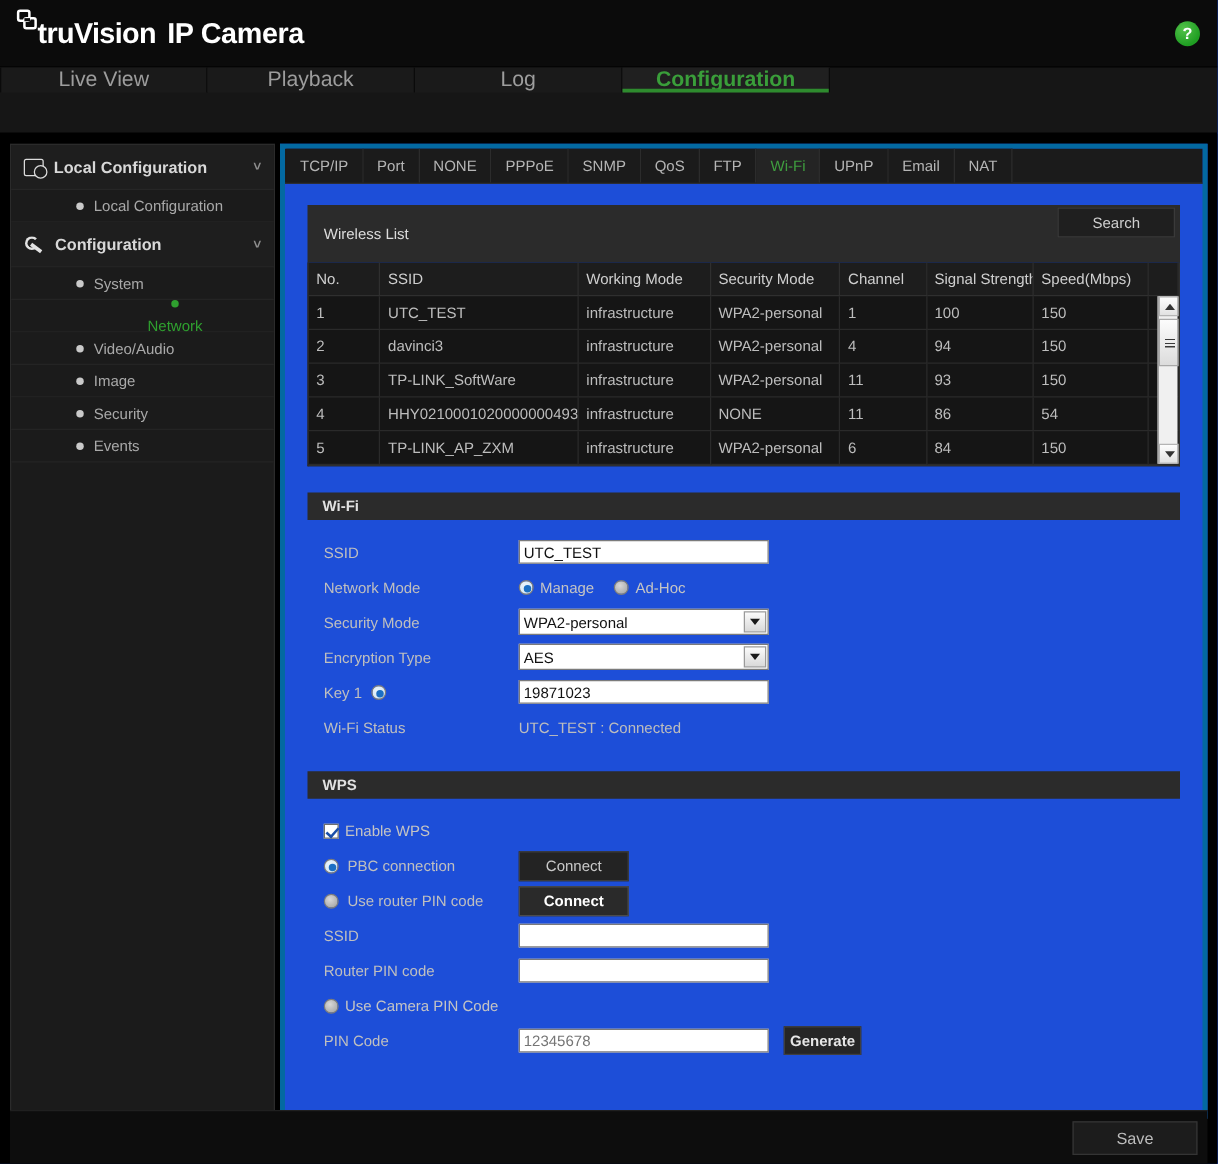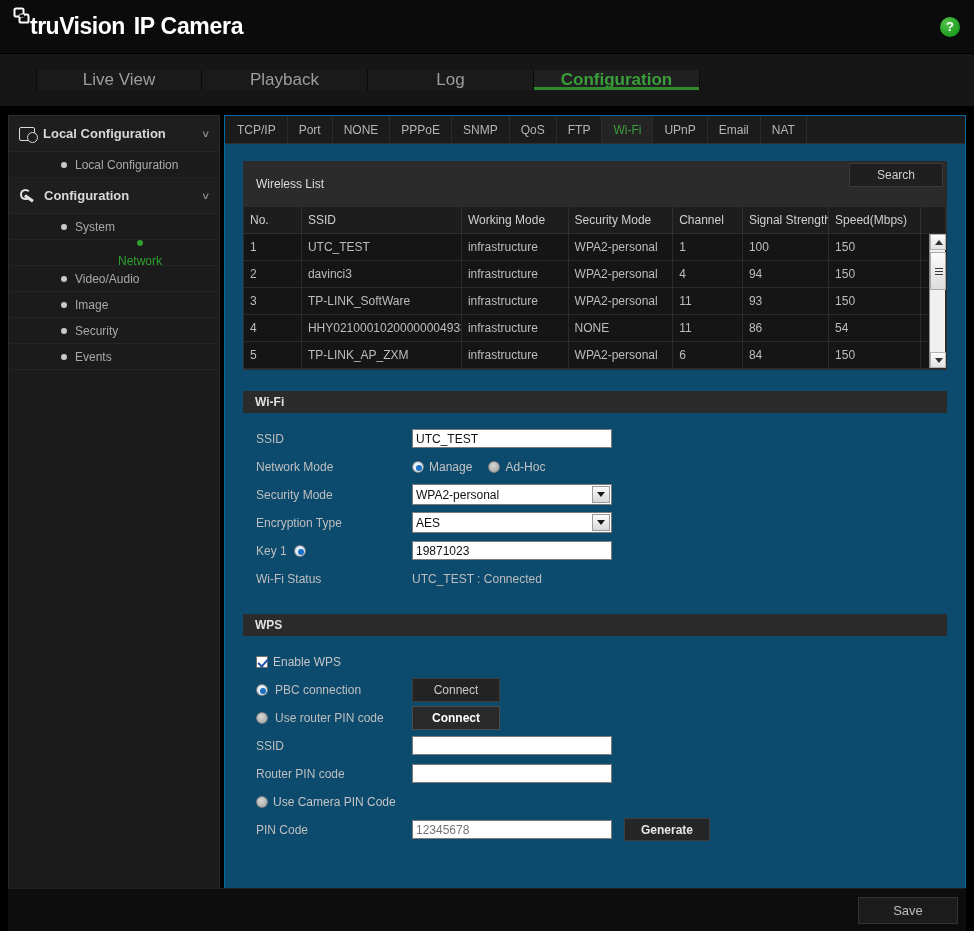--- a/index.html
+++ b/index.html
@@ -61,23 +61,22 @@
     line-height: 20px;
     cursor: pointer;
   }
 
   
   .navbar {
     height: 53px;
     background: #161616;
     border-top: 1px solid #000;
     display: flex;
-    align-items: center;
-    position: relative;
-    padding-left: 36px;
+    align-items: flex-start;
+    position: relative;
   }
   .nav-tab {
     width: 166px;
     display: flex;
     align-items: center;
     justify-content: center;
     font-size: 17px;
     color: #9d9d9d;
     border-right: 1px solid #0a0a0a;
     cursor: pointer;
@@ -244,22 +243,22 @@
     border-radius: 50%;
     background: #c9c9c9;
     flex: none;
   }
   .side-sub.selected { color: #2fa02f; flex-direction: column; }
   .side-sub.selected .bullet { background: #2fa02f; }
 
   
   .content {
     flex: 1;
-    background: #0c4a6e;
-    border: 1px solid #0369a1;
+    background: #1d4ed8;
+    border: 4px solid #0369a1;
     height: 780px;
     position: relative;
   }
   .subtabs {
     display: flex;
     height: 28px;
     border-bottom: 1px solid #303030;
     background: #1b1b1b;
     align-items: stretch;
     padding-left: 1px;
@@ -519,21 +518,21 @@
     cursor: pointer;
     font-family: "Liberation Sans", sans-serif;
   }
   .btn-dark.hover {
     background: #2a2a2a;
     color: #ffffff;
     font-weight: bold;
     border-color: #4c4c4c;
   }
   .btn-gen {
-    width: 86px; height: 23px;
+    width: 62px; height: 23px;
     background: #262626;
     border: 1px solid #3f3f3f;
     color: #e6e6e6;
     font-size: 12px;
     font-weight: bold;
     cursor: pointer;
     margin-left: 12px;
     font-family: "Liberation Sans", sans-serif;
   }
 

